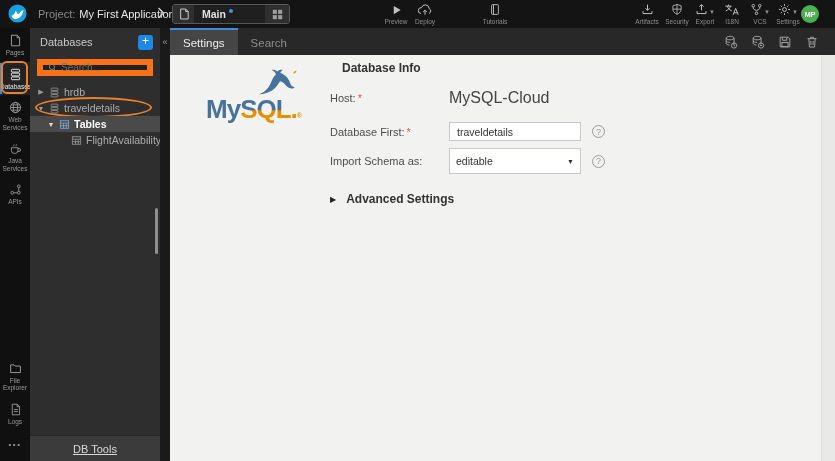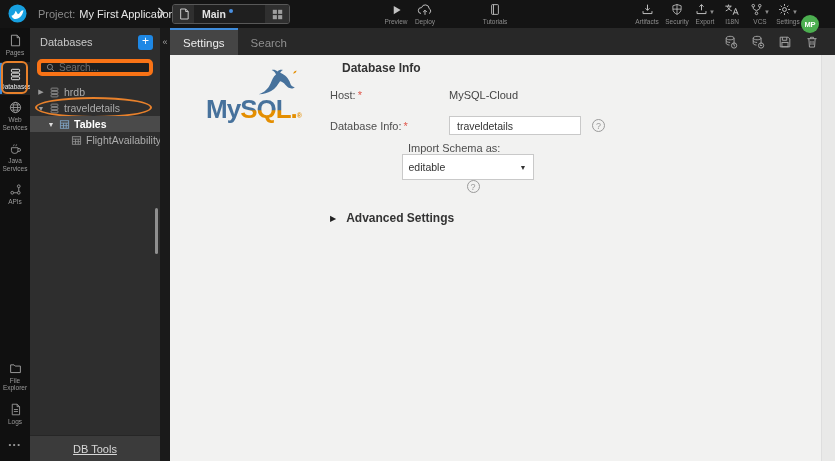--- a/index.html
+++ b/index.html
@@ -17,41 +17,41 @@
   .main-tab { position:absolute; left:172px; top:4px; width:118px; height:20px; background:#1f1f1f;
               border:1px solid #585858; border-radius:3px; display:flex; align-items:stretch; overflow:hidden; }
   .main-tab .page-cell { width:21px; background:#2f2f2f; display:flex; align-items:center; justify-content:center; color:#c9c9c9; }
   .main-tab .tab-label { flex:1; display:flex; align-items:center; padding-left:8px; font-size:10.5px; color:#e3e3e3; font-weight:bold; }
   .unsaved-dot { width:4px; height:4px; border-radius:50%; background:#4a90e2; margin:-6px 0 0 3px; }
   .main-tab .grid-cell { width:24px; background:#2f2f2f; display:flex; align-items:center; justify-content:center; color:#9f9f9f; }
   .tb-action { position:absolute; top:3px; width:36px; display:flex; flex-direction:column; align-items:center; color:#c2c2c2; cursor:pointer; }
   .tb-action .icon-row { height:13px; display:flex; align-items:center; gap:1px; }
   .tb-action .tb-label { font-size:6.5px; color:#8d8d8d; margin-top:2px; white-space:nowrap; }
   .mini-caret { font-size:6px; color:#8d8d8d; margin-top:4px; }
-  .avatar { position:absolute; left:801px; top:15px; width:18px; height:18px; border-radius:50%; background:#4caf50;
+  .avatar { position:absolute; left:801px; top:5px; width:18px; height:18px; border-radius:50%; background:#4caf50;
             color:#fff; font-size:7.5px; font-weight:bold; display:flex; align-items:center; justify-content:center; }
 
   
   .sidebar { position:absolute; left:0; top:28px; width:30px; height:433px; background:#101010; display:flex; flex-direction:column; }
   .side-item { position:relative; width:30px; padding:6px 0 5px; display:flex; flex-direction:column; align-items:center; color:#9a9a9a; cursor:pointer; }
   .side-item svg { width:13px; height:13px; }
   .side-label { font-size:6.5px; line-height:7.5px; text-align:center; margin-top:2px; width:30px; }
   .side-item.active { color:#ececec; background:#232323; }
   .active-bar { position:absolute; left:0; top:1px; bottom:1px; width:2px; background:#3f8cdb; }
   .annotation-rect { position:absolute; left:1px; top:-1px; width:27px; height:101%; border:2px solid #e8812b; border-radius:6px; pointer-events:none; }
   .side-spacer { flex:1; }
   .side-more { color:#9a9a9a; font-size:8px; letter-spacing:1.5px; text-align:center; padding:10px 0 12px; cursor:pointer; }
 
   
   .panel { position:absolute; left:30px; top:28px; width:130px; height:433px; background:#2e2e2e; }
   .panel-header { height:25px; display:flex; align-items:center; padding:3px 7px 0 10px; }
   .panel-title { font-size:11px; color:#c9c9c9; flex:1; }
   .add-btn { width:15px; height:15px; background:#1e88e5; border-radius:3px; color:#fff; font-size:12px; line-height:13px;
              text-align:center; cursor:pointer; }
-  .search-box { margin:6px 7px 2px; height:17px; background:#1f1f1f; border:4px solid #f97316; border-radius:5px;
+  .search-box { margin:6px 7px 2px; height:17px; background:#1f1f1f; border:6px solid #f97316; border-radius:0;
                 display:flex; align-items:center; padding:0 5px; gap:4px; }
   .search-box svg { width:9px; height:9px; color:#8a8a8a; flex:none; }
   .search-input { background:transparent; border:none; outline:none; color:#bbb; font-size:10px; width:100%; font-family:"Liberation Sans",sans-serif; }
   .search-input::placeholder { color:#6e6e6e; }
   .tree { margin-top:8px; font-size:10.5px; color:#acacac; }
   .tree-row { height:16px; display:flex; align-items:center; gap:4px; position:relative; cursor:pointer; white-space:nowrap; }
   .caret { width:8px; font-size:7px; color:#9a9a9a; text-align:center; flex:none; }
   .tree-icon { flex:none; color:#8f8f8f; }
   .tree-icon svg { width:11px; height:11px; }
   .d0 { padding-left:7px; } .d1 { padding-left:17px; } .d2 { padding-left:41px; }
@@ -88,27 +88,27 @@
   .wm-dot { color:#e48e00; }
   .wm-reg { font-size:7px; color:#e48e00; }
 
   
   .form { position:absolute; left:160px; top:6px; }
   .form-title { font-size:12px; font-weight:bold; color:#333;padding-left:12px; }
   .row { display:flex; align-items:center; }
   .row-host { margin-top:14px; }
   .flabel { width:119px; font-size:11px; color:#4d4d4d; flex:none; }
   .req { color:#e0564a; margin-left:2px; }
-  .fvalue { font-size:11px; color:#444; }
+  .fvalue { font-size:16px; color:#444; }
   .row-name { margin-top:15px; }
   .text-input { width:132px; height:19px; border:1px solid #c9c9c9; background:#fff; font-size:10.5px; color:#333;
                 padding:0 7px; outline:none; font-family:"Liberation Sans",sans-serif; }
   .help { margin-left:11px; width:13px; height:13px; border:1px solid #9a9a9a; border-radius:50%; color:#9a9a9a;
           font-size:9px; display:flex; align-items:center; justify-content:center; cursor:pointer; }
-  .row-import { margin-top:7px;flex-direction:column; }
+  .row-import { margin-top:7px; }
   .select { width:132px; height:19px; border:1px solid #c9c9c9; background:#fff; display:flex; align-items:center;
             padding:12px 6px; cursor:pointer; }
   .select-value { flex:1; font-size:10.5px; color:#333; }
   .select-caret { font-size:7px; color:#333; }
   .advanced { margin-top:18px; display:flex; align-items:center; cursor:pointer; }
   .adv-caret { font-size:8px; color:#222; }
   .adv-label { margin-left:10px; font-size:12px; font-weight:bold; color:#333; }
 </style>
 </head>
 <body>
@@ -435,21 +435,21 @@
 
       <div class="row row-host">
         <span class="flabel">
           <span>Host:</span><span class="req">*</span>
         </span>
         <span class="fvalue">MySQL-Cloud</span>
       </div>
 
       <div class="row row-name">
         <span class="flabel">
-          <span>Database Info:</span><span class="req">*</span>
+          <span>Database First:</span><span class="req">*</span>
         </span>
         <input class="text-input" value="traveldetails" style="">
         <span class="help">?</span>
       </div>
 
       <div class="row row-import">
         <span class="flabel">Import Schema as:</span>
         <span class="select">
           <span class="select-value">editable</span>
           <span class="select-caret">▼</span>

